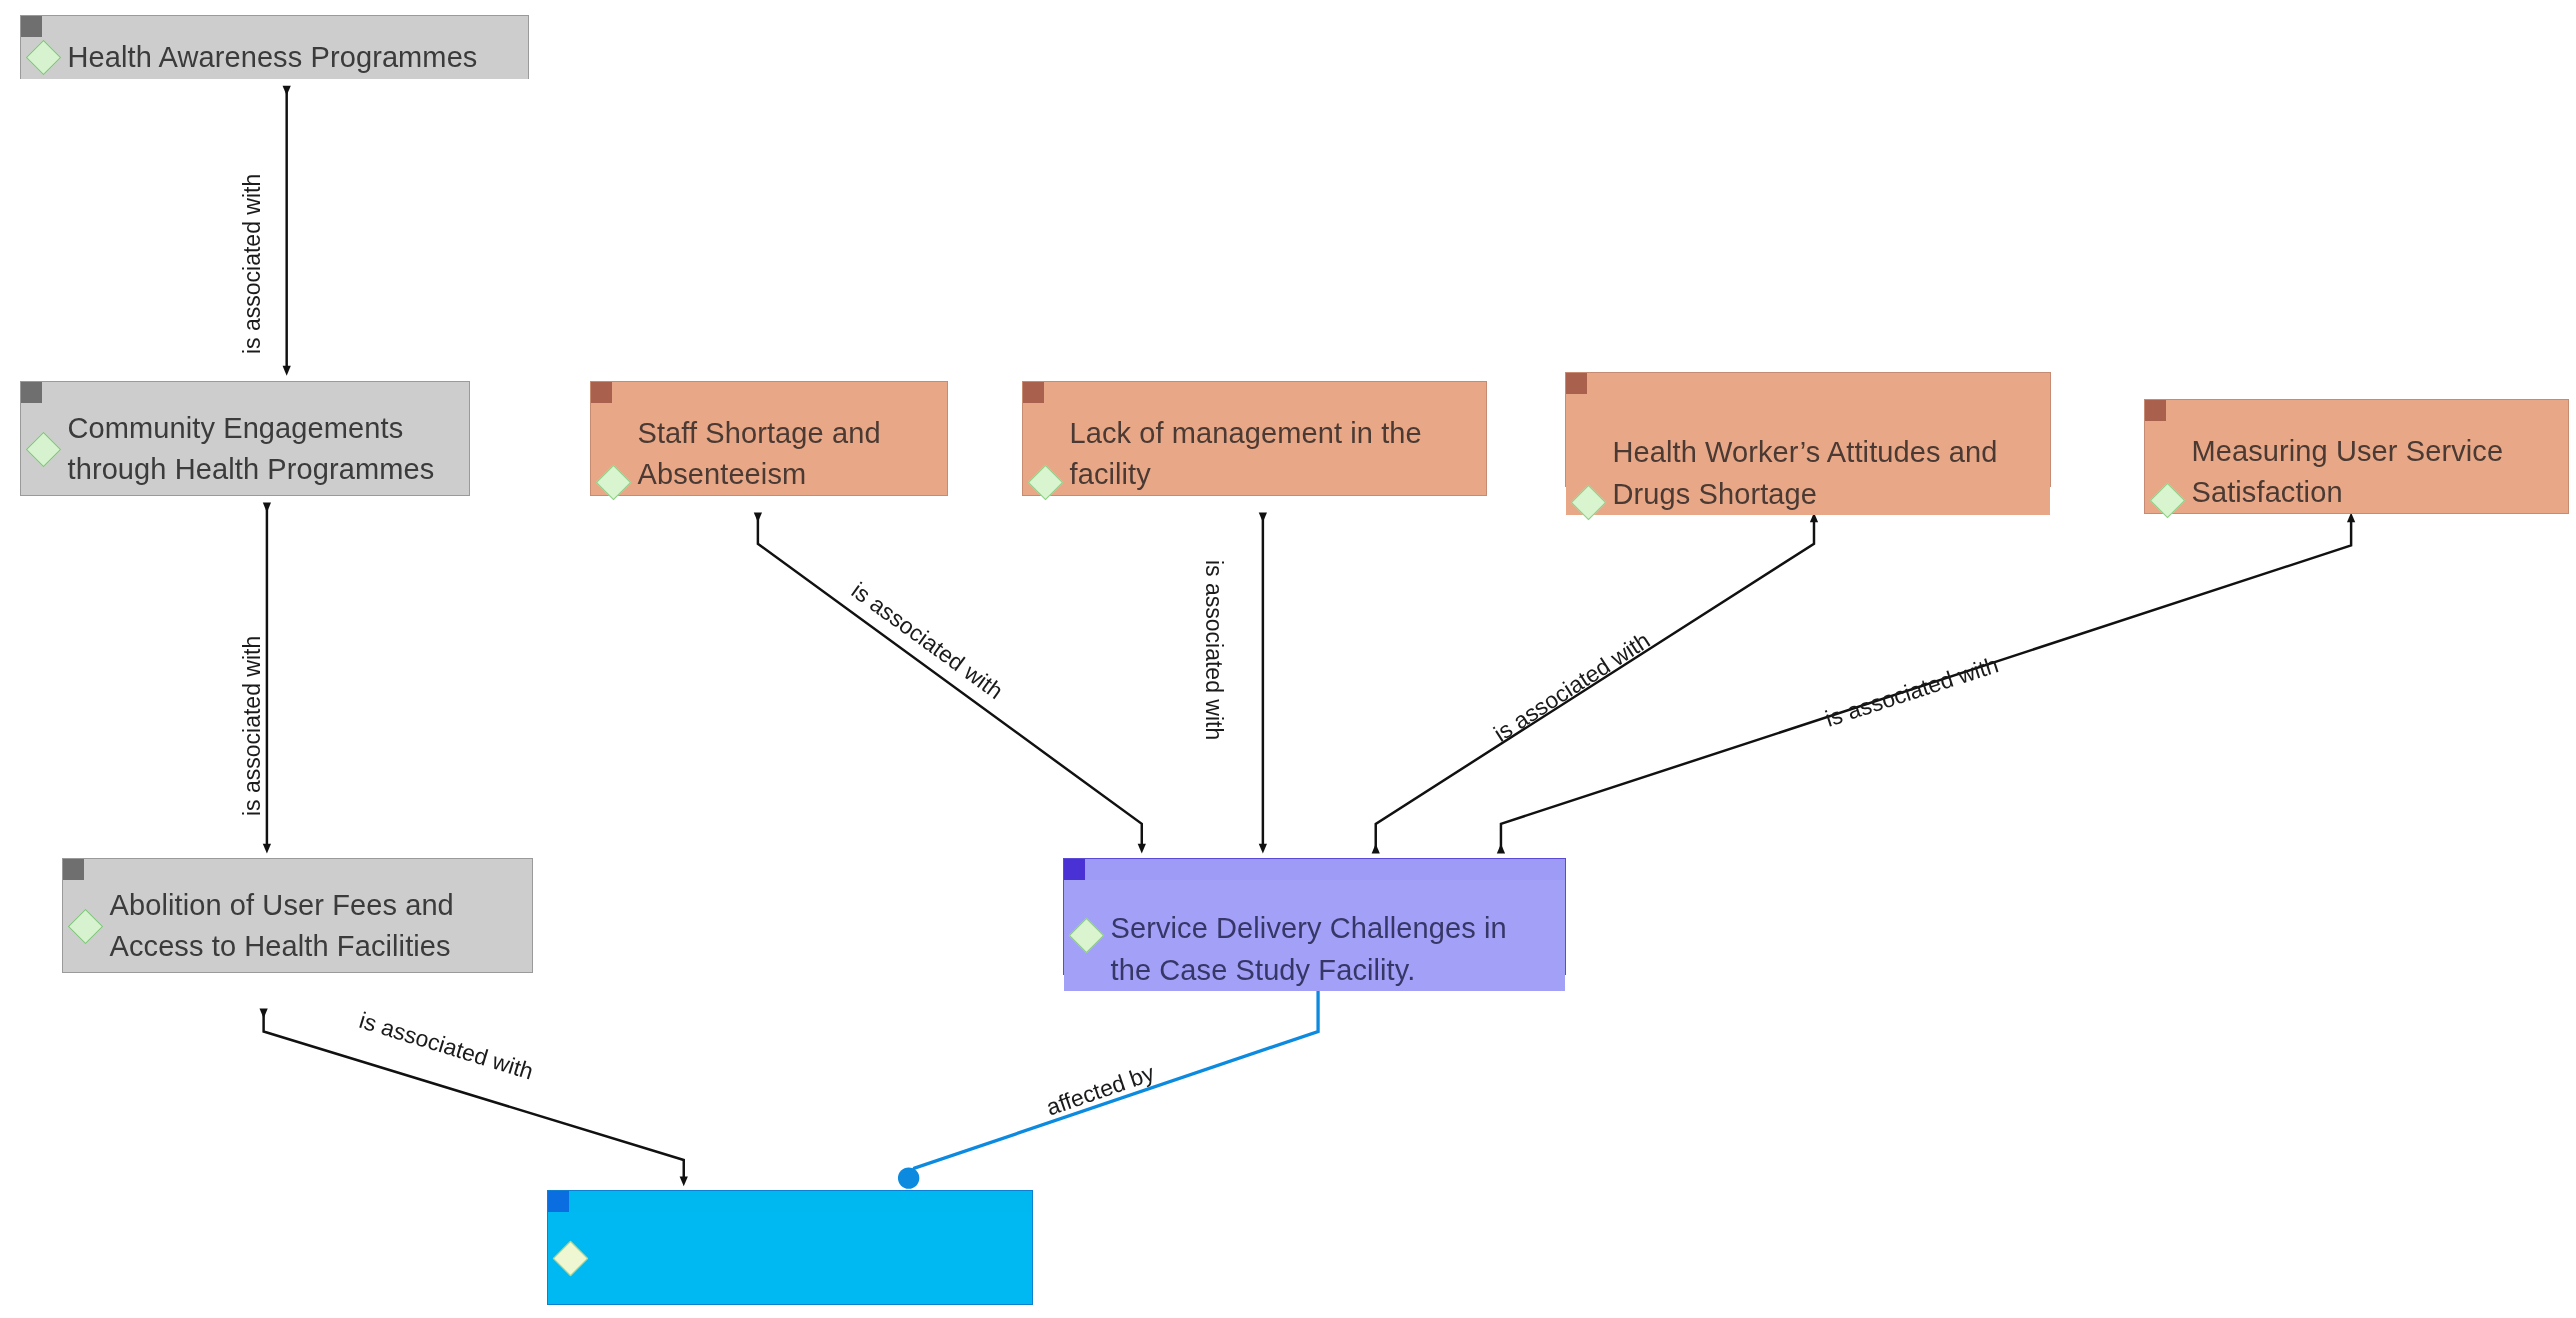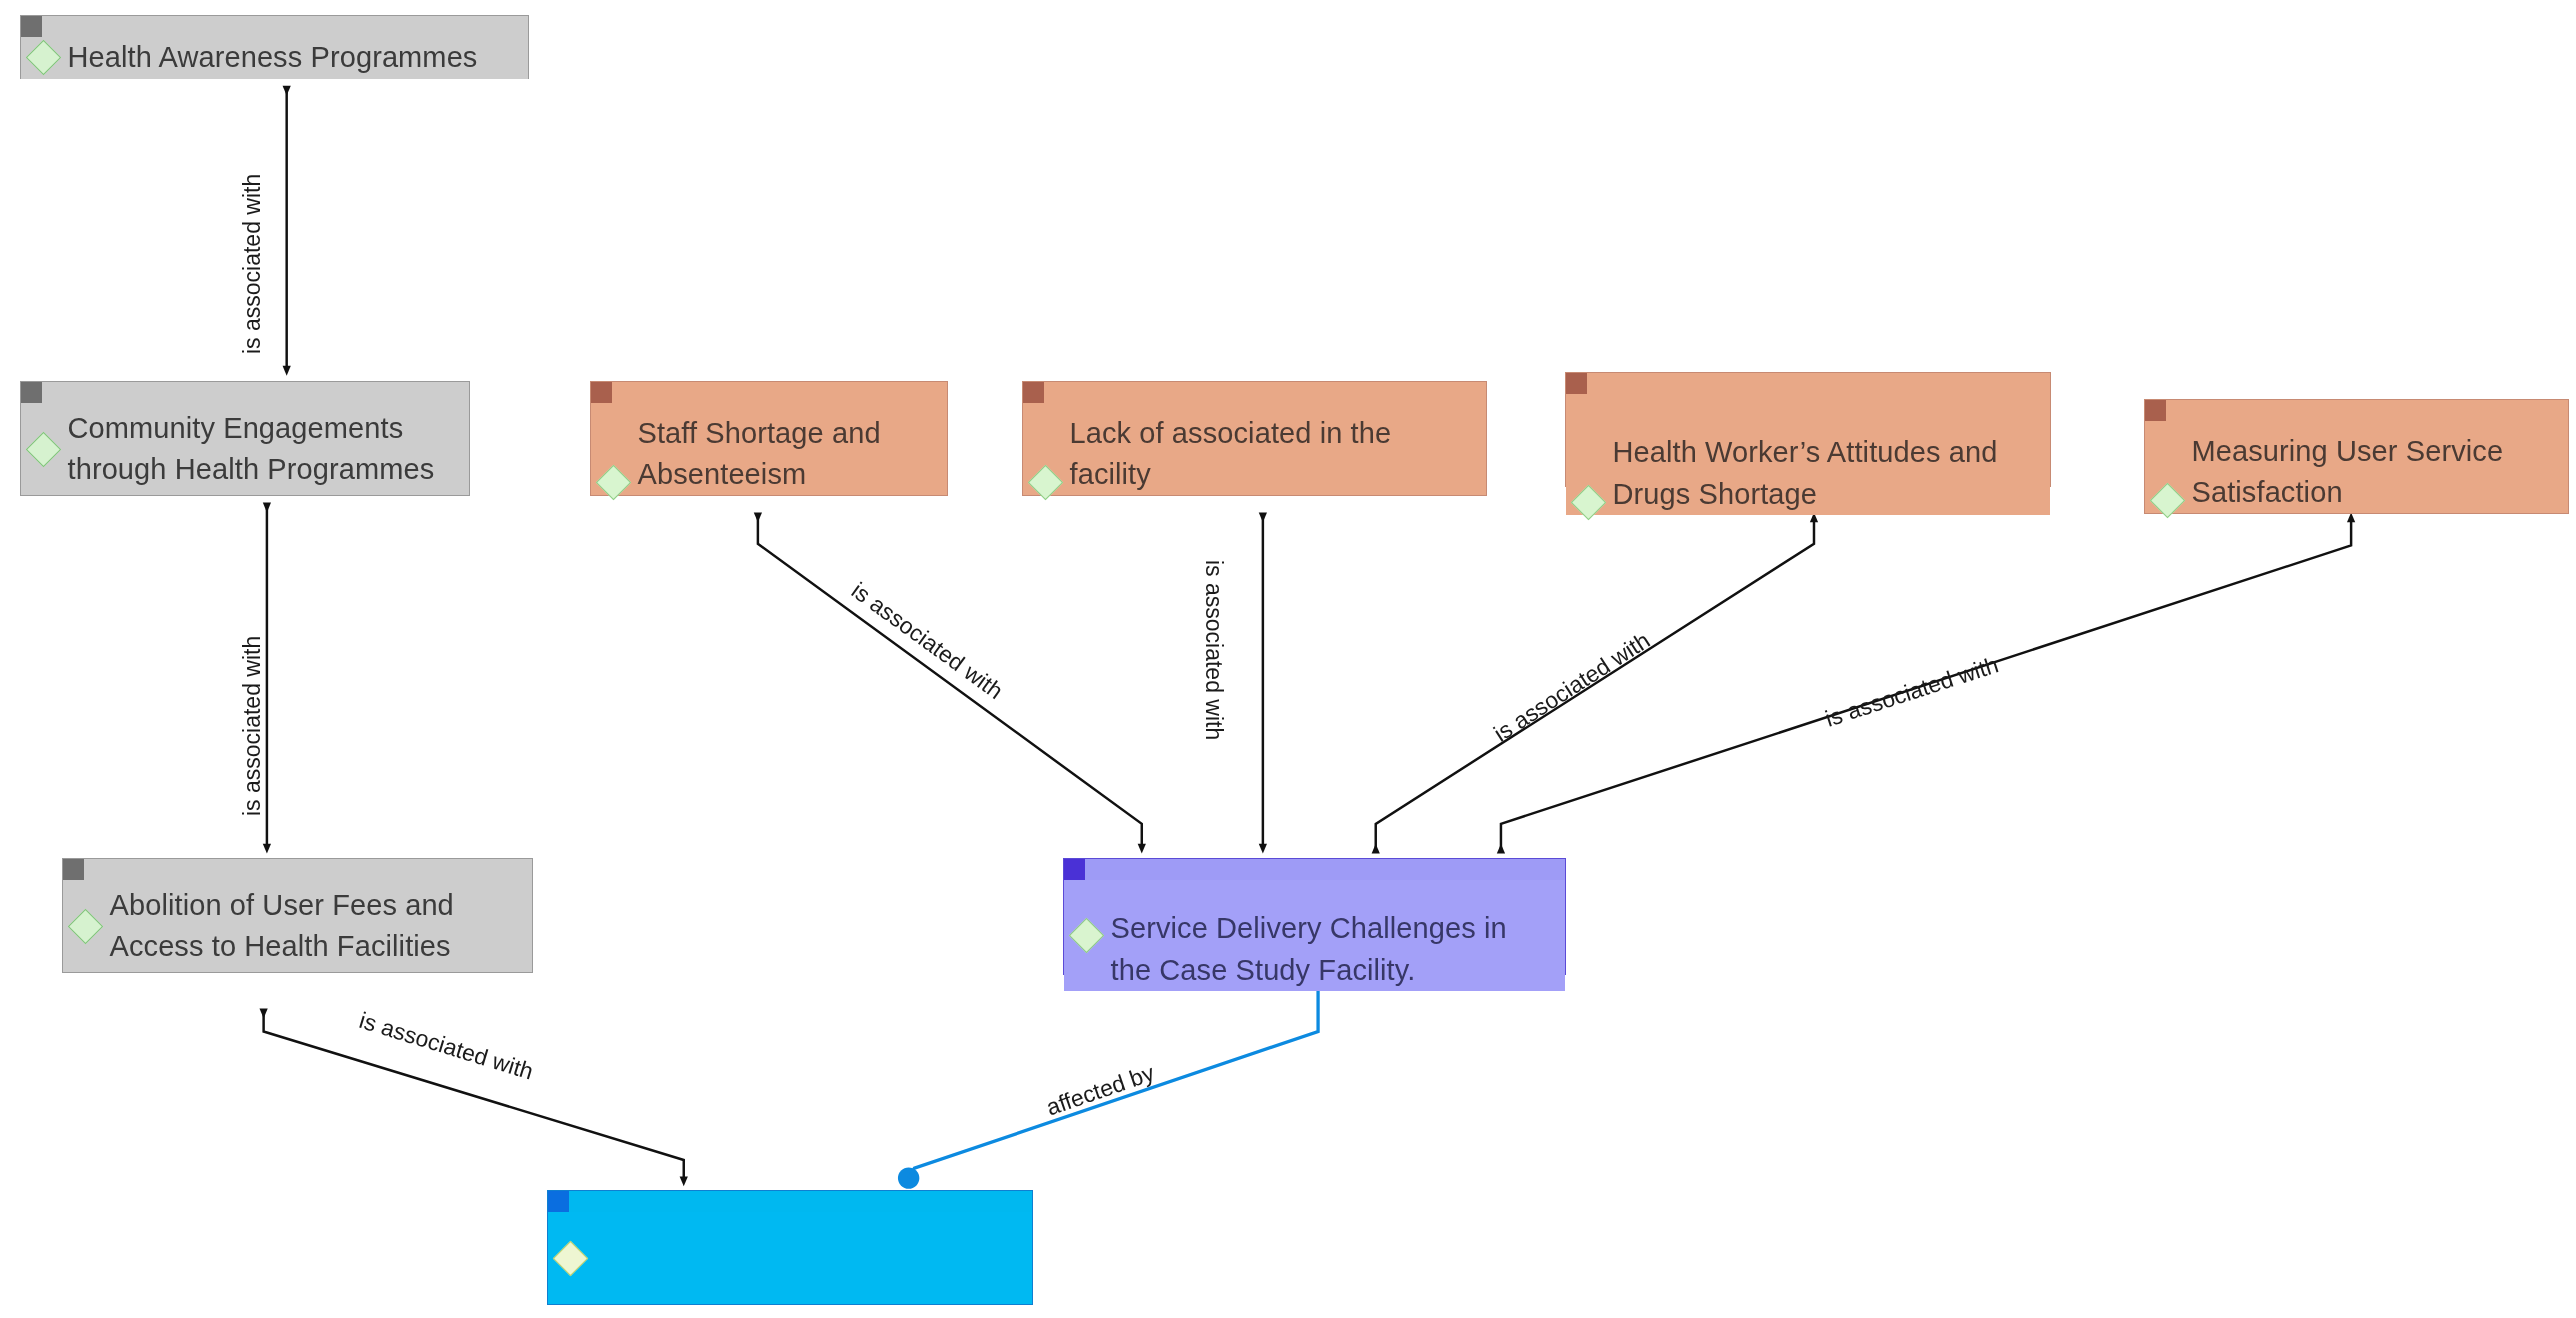--- a/index.html
+++ b/index.html
@@ -176,21 +176,21 @@
       <span class="diamond"></span>
       <span class="label">Staff Shortage and
 Absenteeism</span>
     </div>
   </div>
 
   <div class="node theme-salmon" style="left:1022px;top:381px;width:465px;height:115px;">
     <div class="band"></div>
     <div class="body">
       <span class="diamond"></span>
-      <span class="label">Lack of associated in the
+      <span class="label">Lack of management in the
 facility</span>
     </div>
   </div>
 
   <div class="node theme-salmon" style="left:1565px;top:372px;width:486px;height:115px;gap:38px;">
     <div class="band"></div>
     <div class="body">
       <span class="diamond"></span>
       <span class="label">Health Worker’s Attitudes and
 Drugs Shortage</span>

